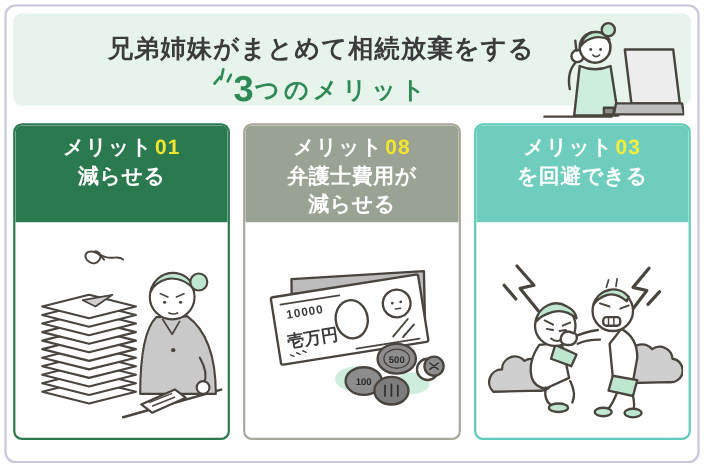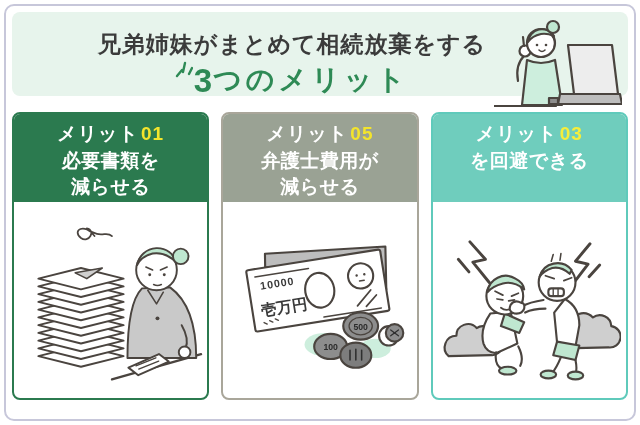--- a/index.html
+++ b/index.html
@@ -18,21 +18,21 @@
   }
   .title{
     margin-top:17px;font-size:23px;font-weight:bold;color:#3b3b3b;
     letter-spacing:1px;padding-right:56px;
   }
   .subtitle{
     margin-top:0px;color:#2e8a55;font-weight:bold;padding-right:56px;white-space:nowrap;
   }
   .sparkle{vertical-align:14px;margin-right:1px;}
   .count{font-size:33px;letter-spacing:1px;}
-  .count-suffix{font-size:28px;letter-spacing:4px;vertical-align:3px;}
+  .count-suffix{font-size:22px;letter-spacing:4px;vertical-align:3px;}
   .header-illust{position:absolute;right:6px;top:5px;}
   .cards{
     position:absolute;left:12px;top:112px;width:616px;display:flex;gap:12px;
   }
   .card{
     flex:1;height:288px;border:2px solid #888;border-radius:8px;background:#fff;
     box-sizing:border-box;overflow:hidden;
   }
   .card-header{
     height:88px;color:#ffffff;text-align:center;font-weight:bold;
@@ -84,21 +84,20 @@
 </div>
 
 <div class="cards">
 
   <div class="card" style="border-color: rgb(43, 122, 79);">
     <div class="card-header" style="background: rgb(43, 122, 79);">
       <div class="label-line">
         <span>メリット</span><span class="num" style="color: rgb(243, 228, 44);">01</span>
       </div>
       <div class="card-title">
-        <div>必要書類を</div>
         <div>減らせる</div>
       </div>
     </div>
     <div class="card-body">
       <svg width="184" height="182" viewBox="0 0 190 186">
         <defs>
             <path id="sheet" d="M0,0 L44,-11 L88,0 L44,11 Z"></path>
           </defs>
         <g stroke="#4a443f" stroke-width="2" stroke-linecap="round" stroke-linejoin="round">
           <path d="M78,28 c-10,-14 -24,-6 -14,2 c8,6 16,-8 6,-10 c14,12 20,2 26,8" fill="none" stroke-width="1.8"></path>
@@ -134,21 +133,21 @@
             <path d="M8,4 l22,-3 M10,8 l22,-3" fill="none" stroke-width="1.4"></path>
           </g>
         </g>
       </svg>
     </div>
   </div>
 
   <div class="card" style="border-color: rgb(169, 166, 154);">
     <div class="card-header" style="background: rgb(154, 162, 148);">
       <div class="label-line">
-        <span>メリット</span><span class="num" style="color: rgb(243, 228, 44);">05</span>
+        <span>メリット</span><span class="num" style="color: rgb(243, 228, 44);">08</span>
       </div>
       <div class="card-title">
         <div>弁護士費用が</div>
         <div>減らせる</div>
       </div>
     </div>
     <div class="card-body">
       <svg width="184" height="182" viewBox="0 0 190 186">
         <g stroke="#4a443f" stroke-width="2.2" stroke-linecap="round" stroke-linejoin="round">
           <g transform="rotate(-9 95 92)">

